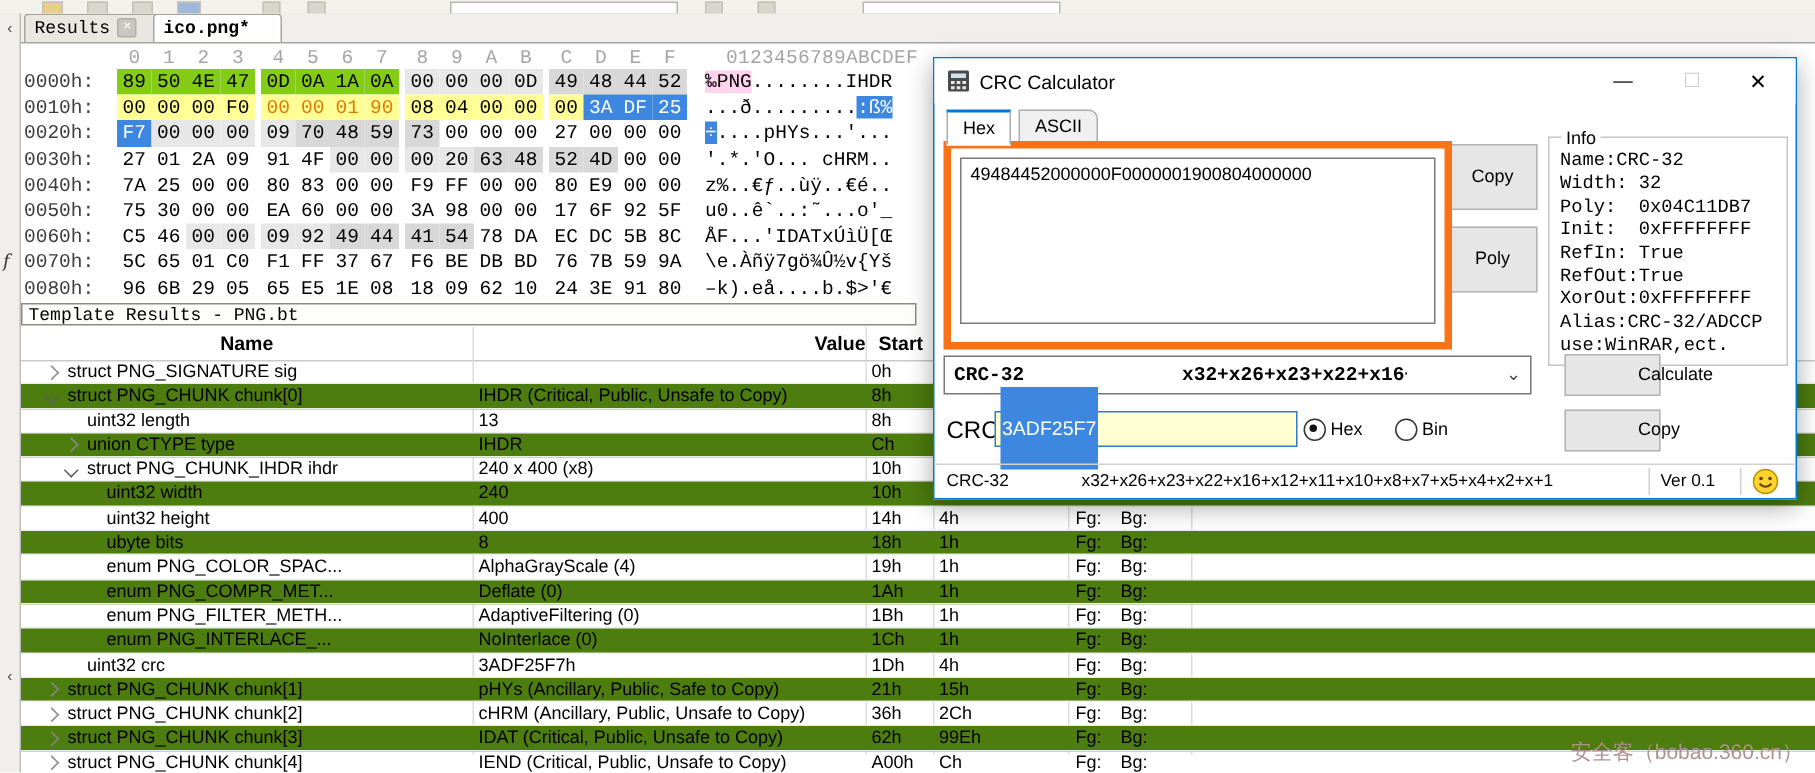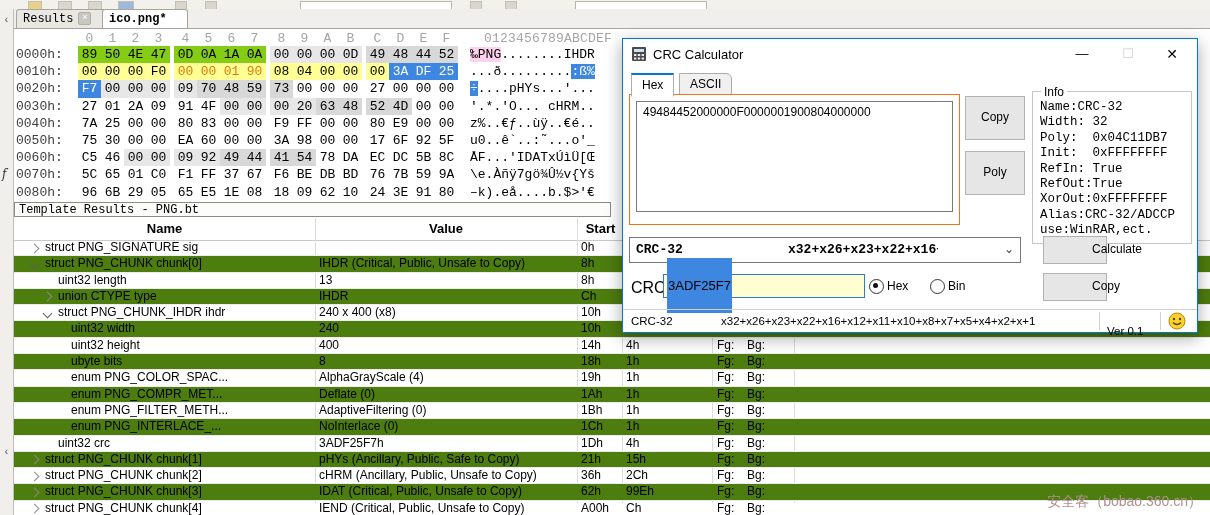--- a/index.html
+++ b/index.html
@@ -70,21 +70,21 @@
   #dlg-title{position:absolute;left:0;top:0;width:100%;height:30px;background:#fff;}
   #dlg-title .ttext{position:absolute;left:30px;top:8px;font-size:13px;}
   #dlg-ico{position:absolute;left:8px;top:7px;width:16px;height:16px;}
   .winbtn{position:absolute;top:0;width:34px;height:30px;text-align:center;line-height:30px;font-size:13px;color:#000;}
   #btn-min{right:98px;}
   #btn-max{right:52px;color:#cfcfcf;}
   #btn-close{right:8px;font-size:14px;}
   .dtab{position:absolute;top:34px;height:20px;border:1px solid #acacac;background:#f0f0f0;padding:0 10px;line-height:20px;font-size:12px;}
   #tab-hex{left:8px;background:#fff;border-top:2px solid #0078d7;border-bottom:1px solid #fff;height:21px;z-index:2;}
   #tab-ascii{left:56px;border-radius:0 6px 0 0;}
-  #tabframe{position:absolute;left:6px;top:55px;width:329px;height:129px;border:1px solid #f97316;background:#fff;z-index:1;}
+  #tabframe{position:absolute;left:6px;top:55px;width:329px;height:129px;border:5px solid #f97316;background:#fff;z-index:1;}
   #hexarea{position:absolute;left:6px;top:6px;width:303px;height:103px;border:1px solid #7a7a7a;background:#fff;
            padding:3px 6px;font-size:12px;font-family:"Liberation Sans",sans-serif;overflow:hidden;}
   .dbtn{position:absolute;width:58px;height:42px;background:#e6e6e6;border:1px solid #b2b2b2;text-align:center;font-size:12px;}
   .dbtn span{display:block;margin-top:13px;}
   #btn-copy1{left:342px;top:57px;}
   #btn-paste{left:342px;top:112px;}
   .dbtn.small{height:26px;}
   .dbtn.small span{margin-top:5px;padding-left:48px;}
   #btn-calc{left:420px;top:197px;width:62px;}
   #btn-copy2{left:420px;top:234px;width:62px;}
@@ -92,33 +92,33 @@
   #infobox .glabel{position:absolute;left:8px;top:-7px;background:#fff;padding:0 3px;font-size:12px;}
   #infolines{position:absolute;left:7px;top:8px;font-family:"Liberation Mono",monospace;font-size:12.5px;line-height:15.4px;white-space:pre;}
   #combo{position:absolute;left:6px;top:198px;width:390px;height:24px;border:1px solid #767676;background:#fff;}
   #combo .sel{position:absolute;left:6px;top:4px;font-family:"Liberation Mono",monospace;font-weight:bold;font-size:13px;}
   #combo .poly{position:absolute;left:158px;top:4px;width:150px;overflow:hidden;white-space:pre;
                font-family:"Liberation Mono",monospace;font-weight:bold;font-size:13px;}
   #combo .chev{position:absolute;right:6px;top:4px;color:#444;font-size:12px;}
   #crclabel{position:absolute;left:8px;top:240px;font-size:16px;}
   #crcinput{position:absolute;left:40px;top:235px;width:197px;height:22px;border:1px solid #2e7bd0;background:#ffffd2;
             font-family:"Liberation Sans",sans-serif;font-size:13px;line-height:22px;padding-left:3px;}
-  #crcinput .selzone{background:#3d87e0;color:#000000;padding:20px 1px;}
+  #crcinput .selzone{background:#3d87e0;color:#ffffff;padding:20px 1px;}
   .radio{position:absolute;top:240px;width:13px;height:13px;border:1px solid #333;border-radius:50%;background:#fff;}
   .radio .dot{position:absolute;left:3px;top:3px;width:5px;height:5px;border-radius:50%;background:#111;}
   #radio-hex{left:246px;}
   #radio-bin{left:307px;}
   .radlab{position:absolute;top:240px;font-size:12px;}
   #lab-hex{left:264px;}
   #lab-bin{left:325px;}
   #dlg-status{position:absolute;left:0;bottom:0;width:100%;height:22px;border-top:1px solid #d0d0d0;font-size:11.5px;}
   #dlg-status .s1{position:absolute;left:8px;top:5px;}
   #dlg-status .s2{position:absolute;left:98px;top:5px;}
   #dlg-status .sep{position:absolute;top:2px;width:1px;height:18px;background:#d0d0d0;}
-  #dlg-status .ver{position:absolute;left:484px;top:15px;}
+  #dlg-status .ver{position:absolute;left:484px;top:5px;}
   #smiley{position:absolute;left:545px;top:2px;}
   
   #watermark{position:absolute;right:8px;bottom:4px;z-index:20;color:#b09090;font-size:14px;}
 </style>
 </head>
 <body>
 
 <div id="screen">
 
   <div id="toolbar">
@@ -180,21 +180,21 @@
         <div class="hexrow"><span class="addr">0070h:</span><span class="bytes"><span class="byte">5C</span><span class="byte">65</span><span class="byte">01</span><span class="byte gap">C0</span><span class="byte">F1</span><span class="byte">FF</span><span class="byte">37</span><span class="byte gap">67</span><span class="byte">F6</span><span class="byte">BE</span><span class="byte">DB</span><span class="byte gap">BD</span><span class="byte">76</span><span class="byte">7B</span><span class="byte">59</span><span class="byte">9A</span></span><span class="chars"><span>\e.Àñÿ7gö¾Û½v{Yš</span></span></div>
         <div class="hexrow"><span class="addr">0080h:</span><span class="bytes"><span class="byte">96</span><span class="byte">6B</span><span class="byte">29</span><span class="byte gap">05</span><span class="byte">65</span><span class="byte">E5</span><span class="byte">1E</span><span class="byte gap">08</span><span class="byte">18</span><span class="byte">09</span><span class="byte">62</span><span class="byte gap">10</span><span class="byte">24</span><span class="byte">3E</span><span class="byte">91</span><span class="byte">80</span></span><span class="chars"><span>–k).eå....b.$&gt;'€</span></span></div>
       </div>
   </div>
 
   <div id="tplbar">Template Results - PNG.bt</div>
 
   <div id="tpltable">
     <div id="tplhead">
       <span class="hcell" style="left:0;width:301px;">Name</span>
-      <span class="hcell" style="left:301px;width:262px;">Value</span>
+      <span class="hcell" style="left:301px;width:262px;text-align:right;">Value</span>
       <span class="hcell" style="left:563px;width:47px;">Start</span>
     </div>
     <div class="vline" style="left:301px;"></div>
     <div class="vline" style="left:563px;"></div>
     <div class="vline" style="left:608px;"></div>
     <div class="vline" style="left:698px;"></div>
     <div class="vline" style="left:780px;"></div>
     <div id="tplrows">
         <div class="trow">
           <span class="arrow right" style="left: 17px;"></span>

